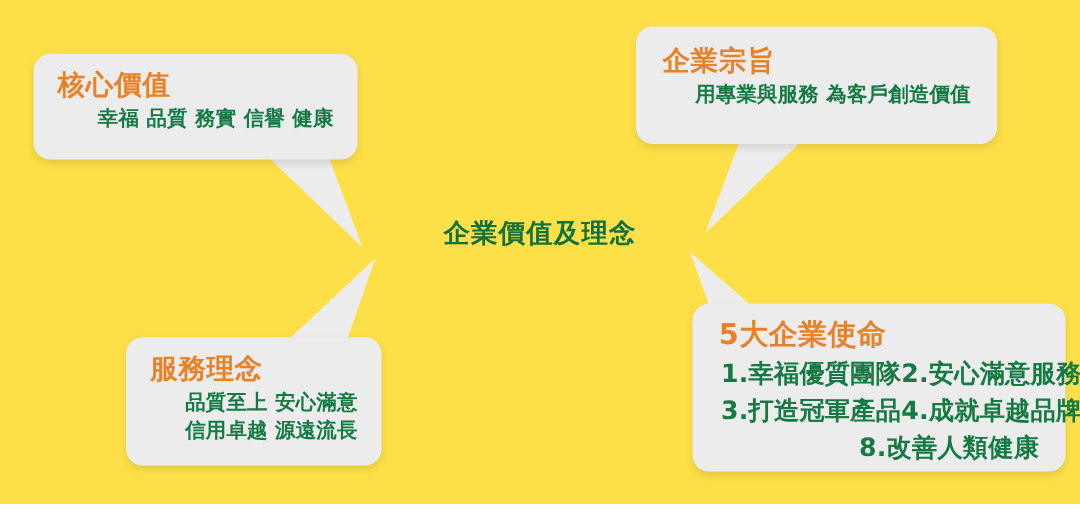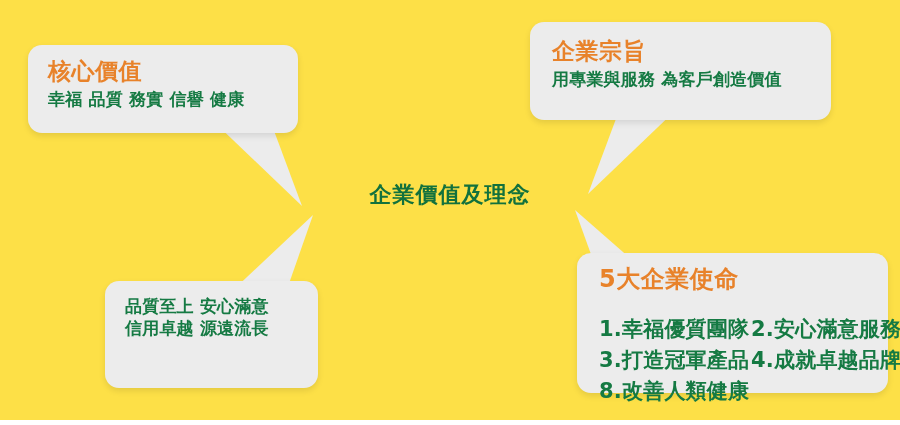--- a/index.html
+++ b/index.html
@@ -45,34 +45,35 @@
     margin: 0 0 3px 0;
     white-space: nowrap;
   }
   .bubble-line {
     color: #157a43;
     font-weight: bold;
     font-size: 17px;
     line-height: 1.32;
     letter-spacing: 0.2px;
     white-space: nowrap;
+    text-align: right;
   }
 
   
   #bubble-core-values   { left: 28px;  top: 45px;  width: 270px; height: 88px;  }
   #bubble-mission       { left: 530px; top: 22px;  width: 301px; height: 98px;  }
   #bubble-service       { left: 105px; top: 281px; width: 213px; height: 107px; }
   #bubble-five-missions { left: 577px; top: 253px; width: 311px; height: 140px; }
 
   #bubble-core-values .bubble-inner   { padding: 13px 20px 0 20px; }
   #bubble-mission .bubble-inner       { padding: 16px 22px 0 22px; }
   #bubble-service .bubble-inner       { padding: 14px 20px 0 20px; }
   #bubble-five-missions .bubble-inner { padding: 12px 22px 0 22px; }
 
-  #bubble-five-missions .bubble-title { font-size: 24px; margin-bottom: 21px; }
+  #bubble-five-missions .bubble-title { font-size: 24px; margin-bottom: 3px; }
   #bubble-five-missions .bubble-line  { font-size: 21px; line-height: 1.48; }
 
   .mission-row { display: block; white-space: nowrap; }
   .mission-row .cell-a { display: inline-block; width: 152px; }
   .mission-row .cell-b { display: inline-block; }
 
   
   .tail {
     position: absolute;
     z-index: 1;
@@ -134,20 +135,21 @@
 
   <div class="bubble" id="bubble-mission">
     <div class="bubble-inner">
       <div class="bubble-title">企業宗旨</div>
       <div class="bubble-line">用專業與服務 為客戶創造價值</div>
     </div>
   </div>
 
   <div class="bubble" id="bubble-service">
     <div class="bubble-inner">
+      <div class="bubble-title">服務理念</div>
       <div class="bubble-line">品質至上 安心滿意</div>
       <div class="bubble-line">信用卓越 源遠流長</div>
     </div>
   </div>
 
   <div class="bubble" id="bubble-five-missions">
     <div class="bubble-inner">
       <div class="bubble-title">5大企業使命</div>
       <div class="bubble-line mission-row">
         <span class="cell-a">1.幸福優質團隊</span><span class="cell-b">2.安心滿意服務</span>

